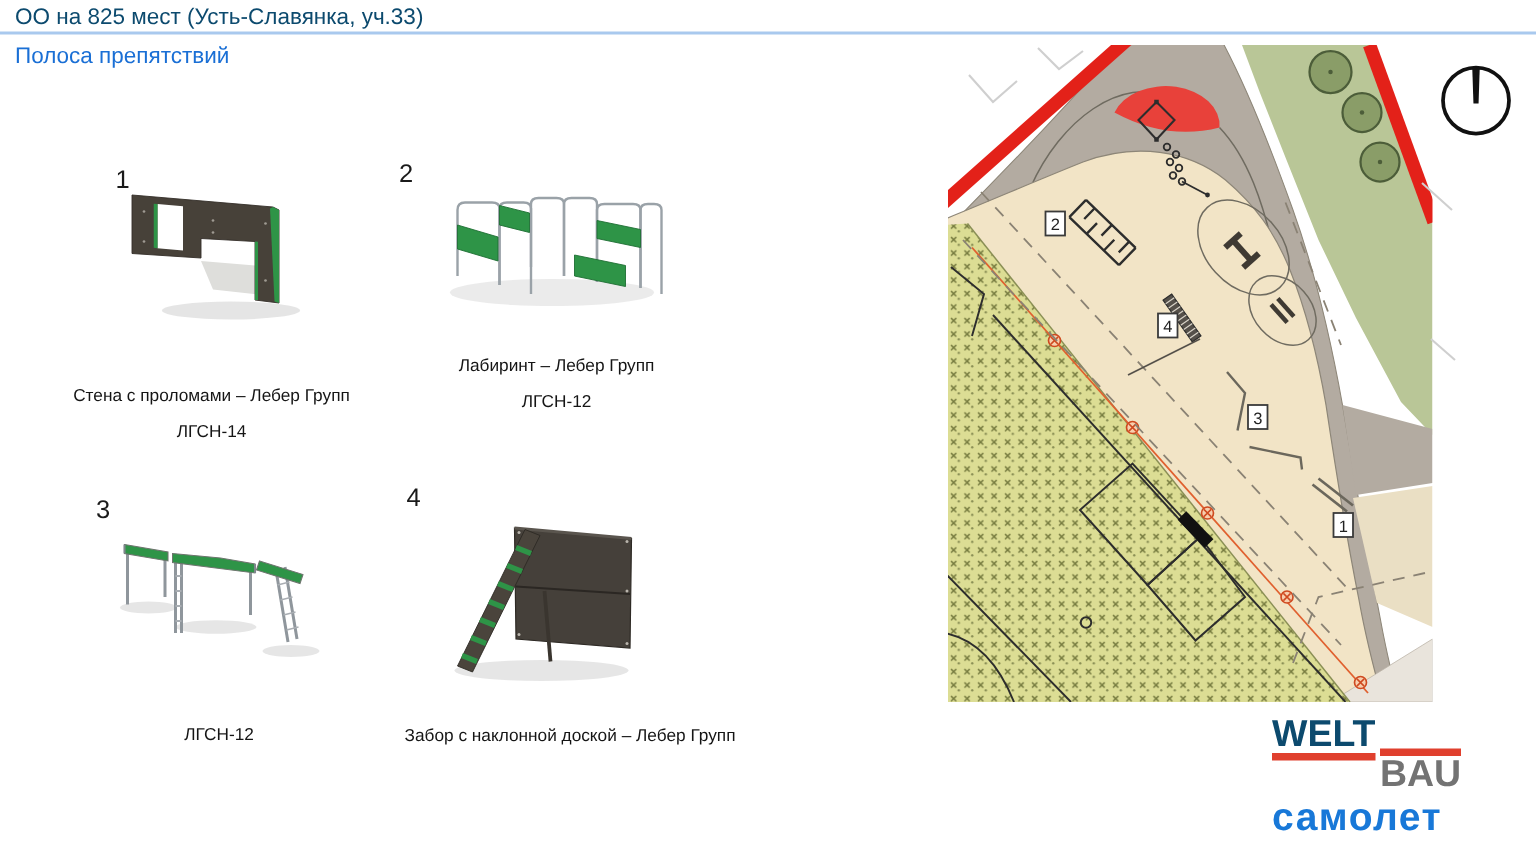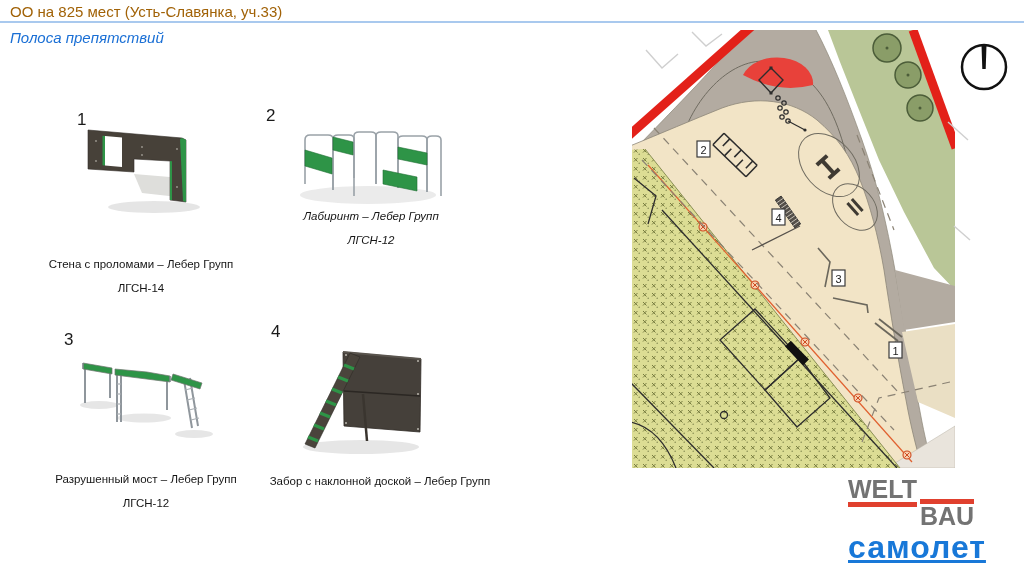--- a/index.html
+++ b/index.html
@@ -1,31 +1,31 @@
 <!DOCTYPE html>
 <html><head>
 <meta charset="utf-8">
 <style>
   html,body{margin:0;padding:0;background:#fff;}
   body{font-family:"Liberation Sans",sans-serif;}
   .slide{position:relative;width:1024px;height:574px;background:#ffffff;overflow:hidden;}
-  .title{position:absolute;left:10px;top:3px;font-size:15px;color:#a16207;white-space:nowrap;}
+  .title{position:absolute;left:10px;top:3px;font-size:15px;color:#0c4a6e;white-space:nowrap;}
   .divider{position:absolute;left:0;top:21px;width:1024px;height:2px;background:#a9c9ee;}
-  .subtitle{position:absolute;left:10px;top:29px;font-size:15px;color:#1a6fd5;white-space:nowrap;font-style:italic;}
+  .subtitle{position:absolute;left:10px;top:29px;font-size:15px;color:#1a6fd5;white-space:nowrap;}
   .item-num{position:absolute;font-size:17px;color:#1a1a1a;}
   .fig{position:absolute;}
   .caption{position:absolute;text-align:center;color:#151515;font-size:11.5px;line-height:13px;}
   .caption .code{margin-top:11px;}
   .logo{position:absolute;left:848px;top:477px;width:160px;}
   .logo-row{display:flex;align-items:flex-start;}
-  .logo-welt{color:#737373;font-weight:700;font-size:25px;letter-spacing:0px;line-height:24px;
+  .logo-welt{color:#0c4a6e;font-weight:700;font-size:25px;letter-spacing:0px;line-height:24px;
              border-bottom:5px solid #e0402e;padding-bottom:1px;}
   .logo-bau{color:#737373;font-weight:700;font-size:25px;letter-spacing:0px;line-height:24px;
             border-top:5px solid #e0402e;margin-top:22px;margin-left:3px;padding-top:0px;}
-  .logo-samolet{color:#1878d8;font-weight:700;font-size:32px;letter-spacing:1px;margin-top:1px;text-decoration:underline;}
+  .logo-samolet{color:#1878d8;font-weight:700;font-size:26px;letter-spacing:1px;margin-top:1px;}
   svg text{font-family:"Liberation Sans",sans-serif;}
 </style>
 </head>
 <body>
 
 <div class="slide">
 
   <div class="title">ОО на 825 мест (Усть-Славянка, уч.33)</div>
   <div class="divider"></div>
   <div class="subtitle">Полоса препятствий</div>
@@ -123,29 +123,28 @@
         <path d="M39,45 L49,49"></path>
         <path d="M45,33 L55,37"></path>
       <path d="M51,21 L61,25"></path>
     </g>
   </svg>
 
   <div class="caption" style="left:41px;top:230px;width:200px;margin-top:28px;">
     <div>Стена с проломами – Лебер Групп</div>
     <div class="code">ЛГСН-14</div>
   </div>
-  <div class="caption" style="left:271px;top:210px;width:200px;font-style:italic;">
+  <div class="caption" style="left:271px;top:238px;width:200px;">
     <div>Лабиринт – Лебер Групп</div>
     <div class="code">ЛГСН-12</div>
   </div>
   <div class="caption" style="left:46px;top:473px;width:200px;">
-    <div>Разрушенный мост – Лебер Групп</div>
     <div class="code">ЛГСН-12</div>
   </div>
-  <div class="caption" style="left:265px;top:475px;width:230px;">
+  <div class="caption" style="left:265px;top:485px;width:230px;">
     <div>Забор с наклонной доской – Лебер Групп</div>
   </div>
 
   <svg class="fig" style="left:632px;top:30px;" width="392" height="438" viewBox="0 0 392 438">
     <defs>
       <pattern id="hatch" width="9" height="9" patternUnits="userSpaceOnUse">
         <rect width="9" height="9" fill="#dcdd94"></rect>
         <path d="M2,2 L5.5,5.5 M5.5,2 L2,5.5" stroke="#767b3f" stroke-width="1"></path>
         <circle cx="7.2" cy="7.2" r="0.8" fill="#8a8f55"></circle>
       </pattern>

